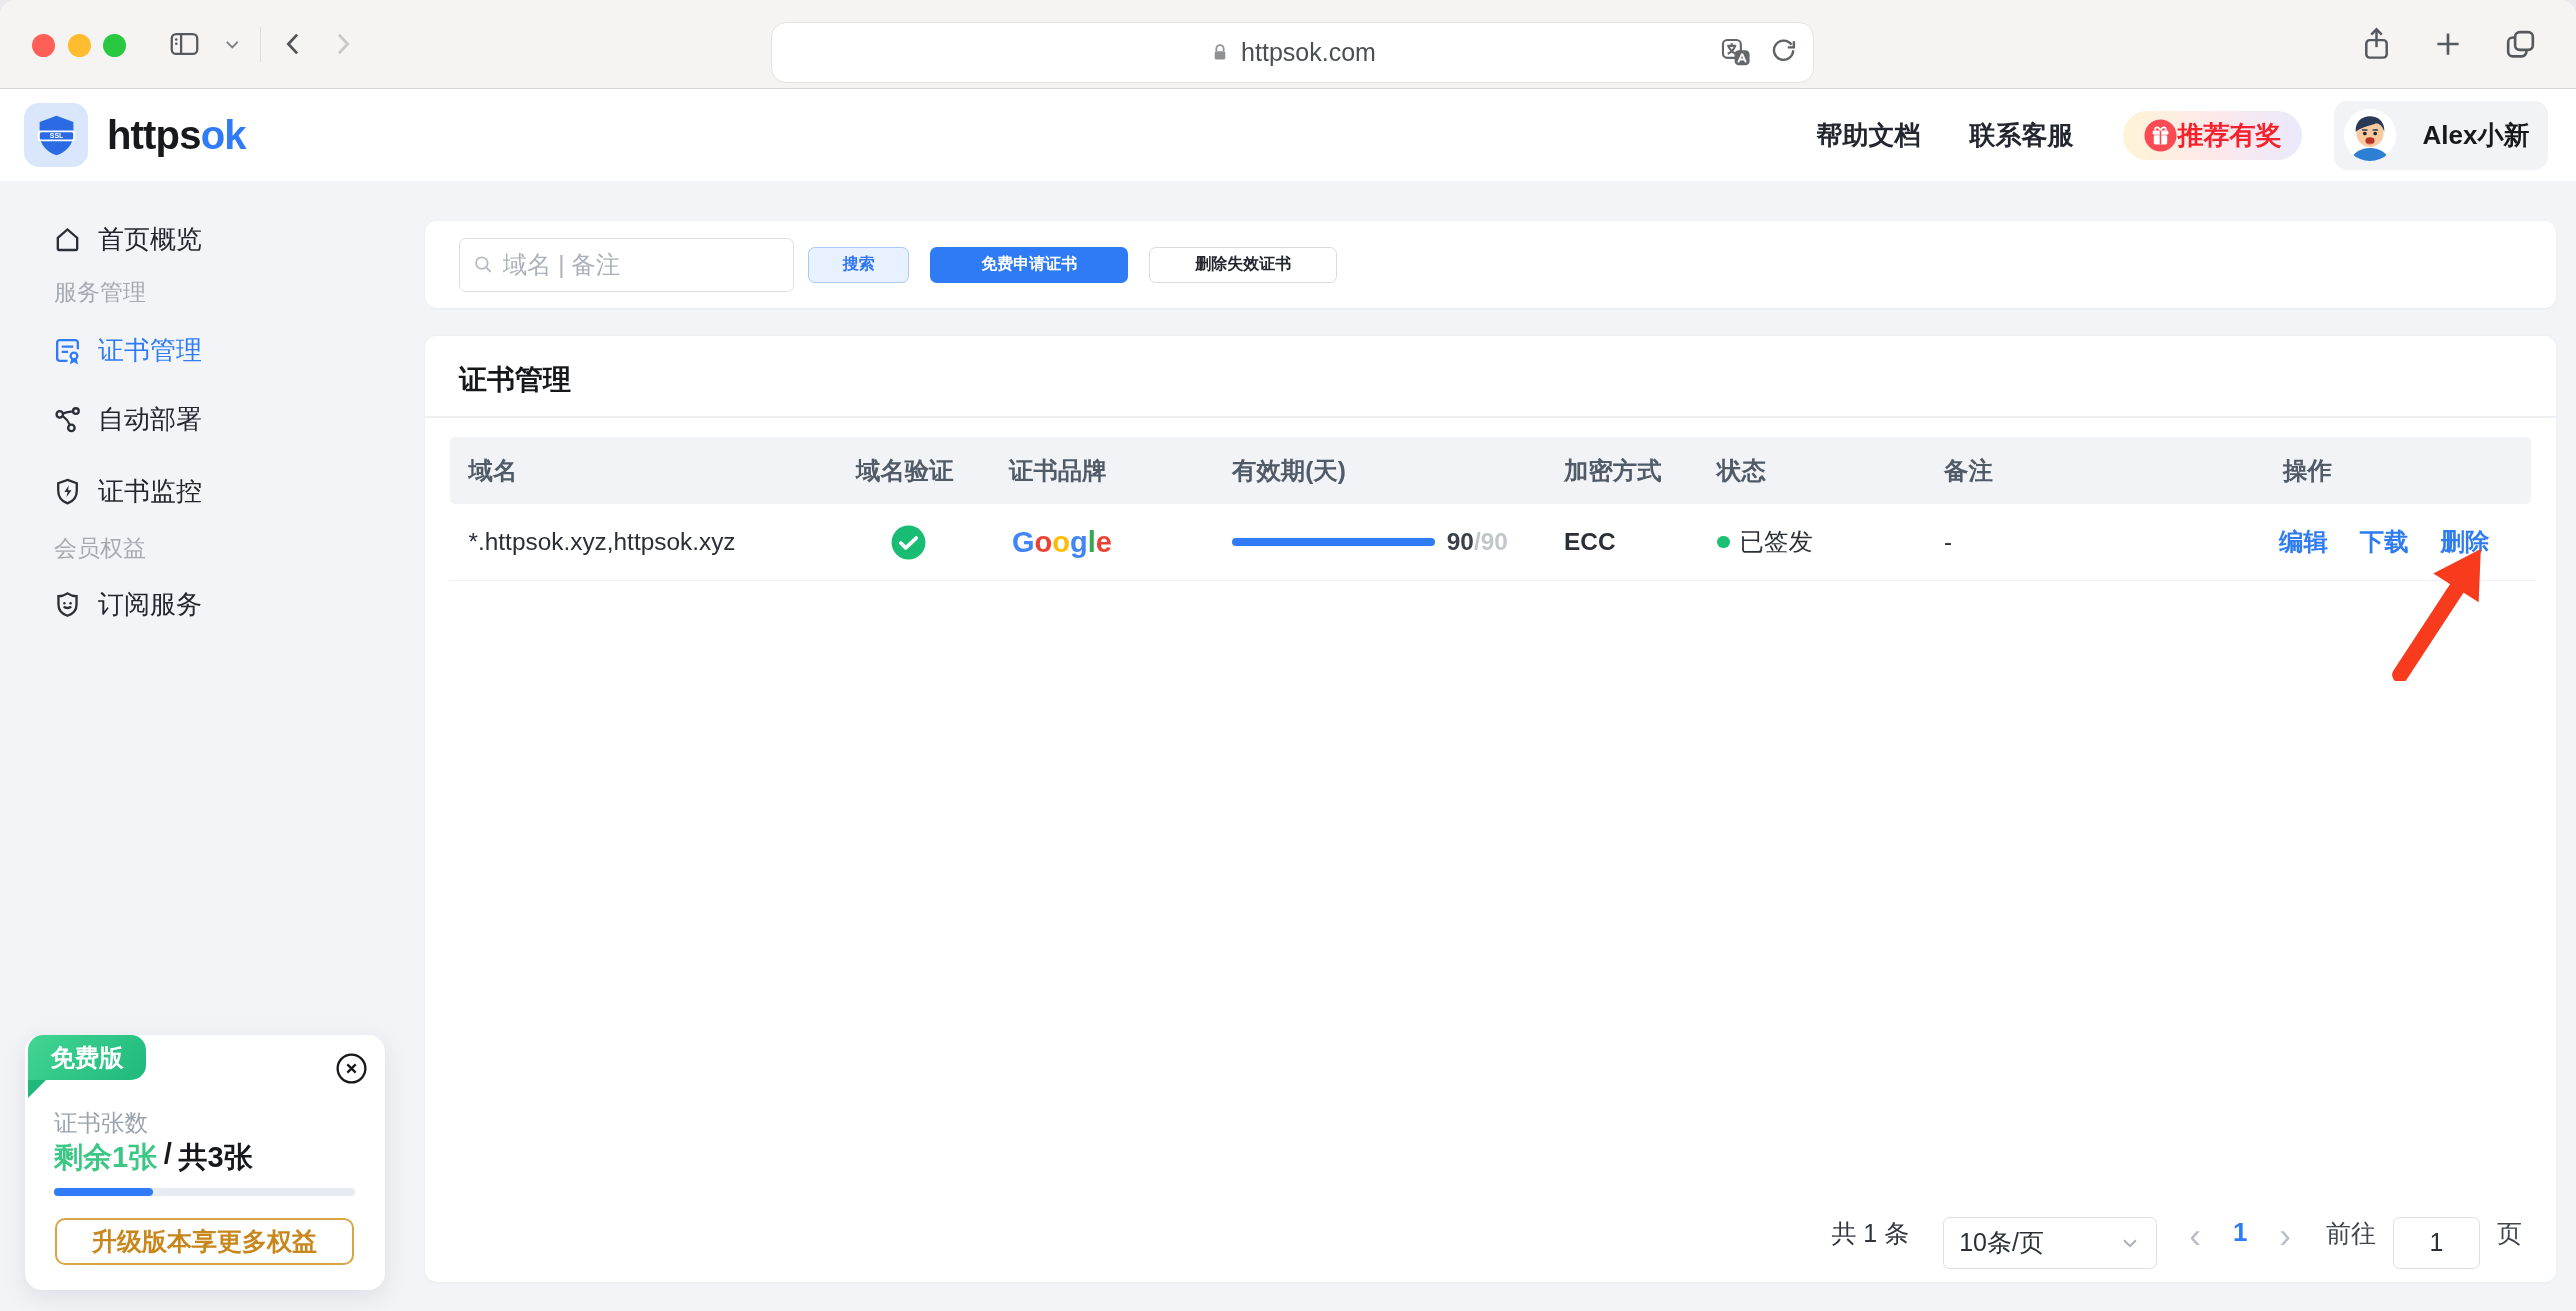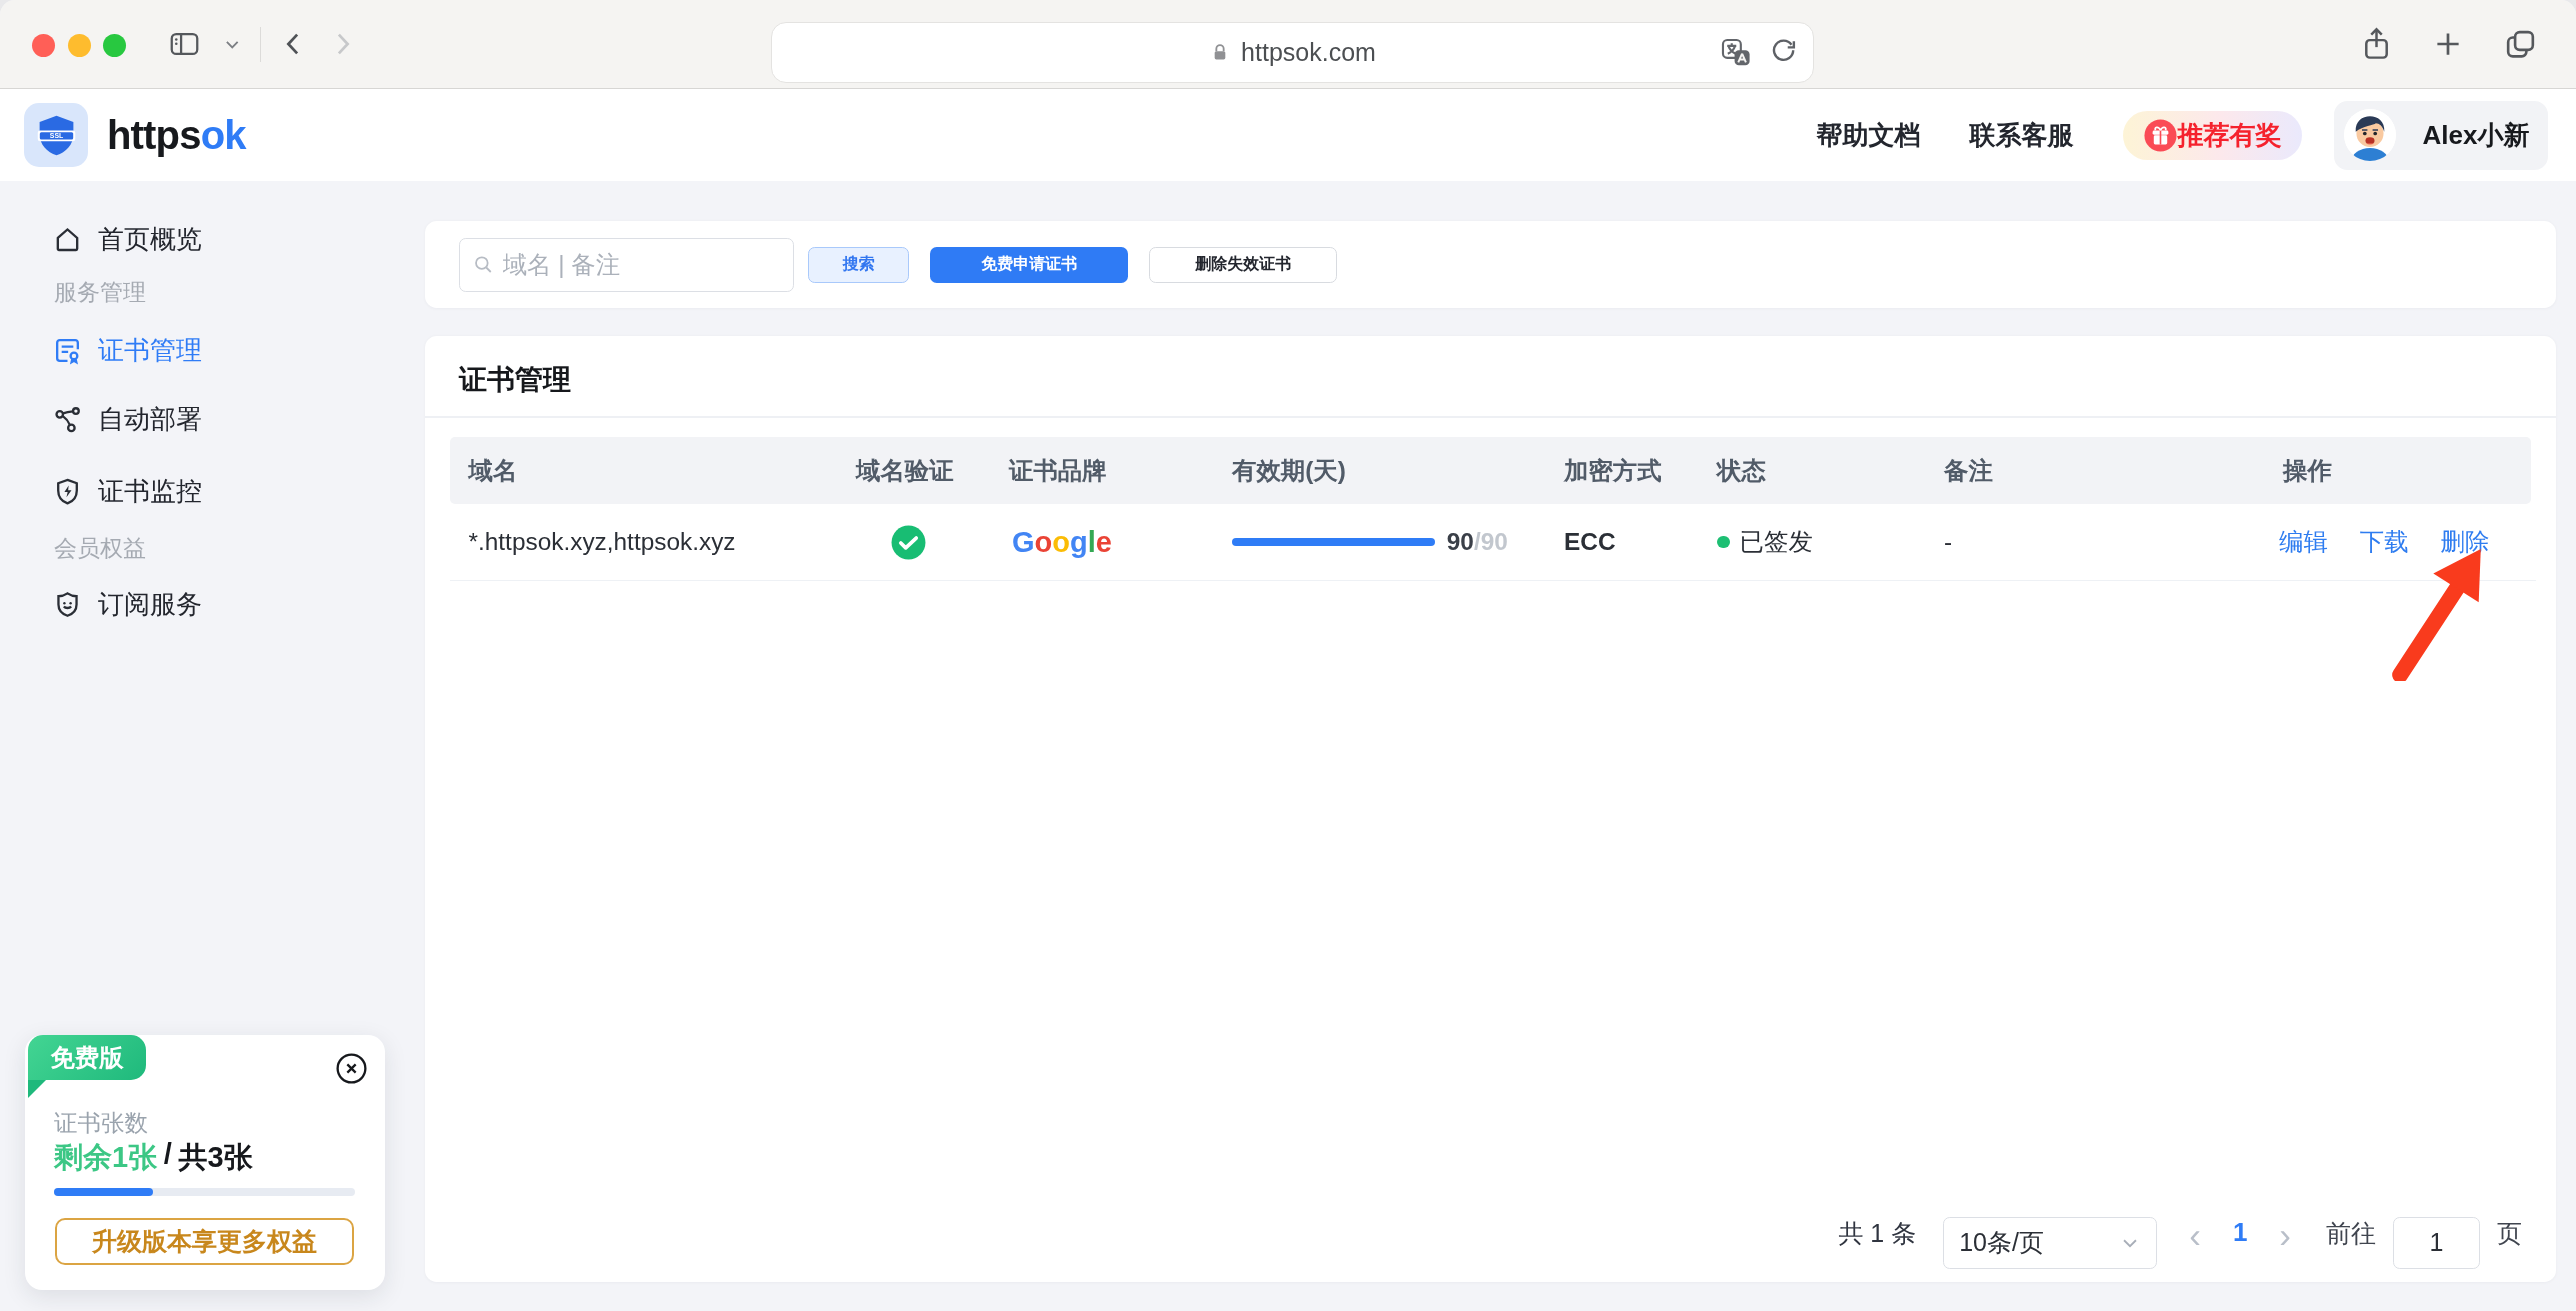--- a/index.html
+++ b/index.html
@@ -86,27 +86,27 @@
 .p-domain{left:18.5px}.p-verify{left:406px}.p-brand{left:559px}.p-valid{left:782px}
 .p-enc{left:1114px}.p-status{left:1267px}.p-remark{left:1494px}.p-action{left:1833px}
 .c-verify{left:440px}.c-brand{left:562px}.c-action{left:1829px}
 .check-ico{width:37px;height:37px}
 .google{font-size:29px;font-weight:700;letter-spacing:0}
 .valid-bar{width:203px;height:7.6px;border-radius:4.2px;background:#2f7cf6;margin-right:11.8px}
 .valid-cur{color:#3a3f48;font-weight:600}.valid-tot{color:#c2c7ce;font-weight:600}
 .td-enc{font-weight:600}
 .status-dot{width:12.6px;height:12.6px;border-radius:50%;background:#1dbf73;margin-right:10px}
 .links{display:flex;gap:32px}
-.link{color:#2e7cf0;font-size:24.4px;font-weight:400;cursor:pointer}
+.link{color:#2e7cf0;font-size:24.4px;font-weight:700;cursor:pointer}
 .annot-arrow{position:absolute;left:1955px;top:206px;pointer-events:none}
 
 
 .pagination{position:absolute;right:34px;bottom:13.5px;height:52px;display:flex;align-items:flex-start;font-size:25px;color:#303540}
 .pg-select{width:214px;height:52px;border:1.7px solid #dcdfe5;border-radius:6.7px;display:flex;align-items:center;
-  justify-content:space-between;padding:0 15px;color:#2b2f36;margin-left:27px;cursor:pointer;background:#fff}
+  justify-content:space-between;padding:0 15px;color:#2b2f36;margin-left:34px;cursor:pointer;background:#fff}
 .pg-chevron{color:#a8aeb8}
 .pg-prev,.pg-next{color:#b9bfc9;font-size:35px;margin-left:32px;cursor:pointer;line-height:1}
 .pg-page{color:#2f7cf6;font-weight:700;font-size:26px;margin-left:32px;cursor:pointer}
 .pg-goto{margin-left:35px;color:#40454f}
 .pg-input{width:87px;height:52px;border:1.7px solid #dcdfe5;border-radius:6.7px;text-align:center;font-size:25px;
   margin-left:17px;color:#2b2f36;background:#fff;outline:none;font-family:inherit}
 .pg-unit{margin-left:17px;color:#40454f}
 </style>
 </head>
 <body>

